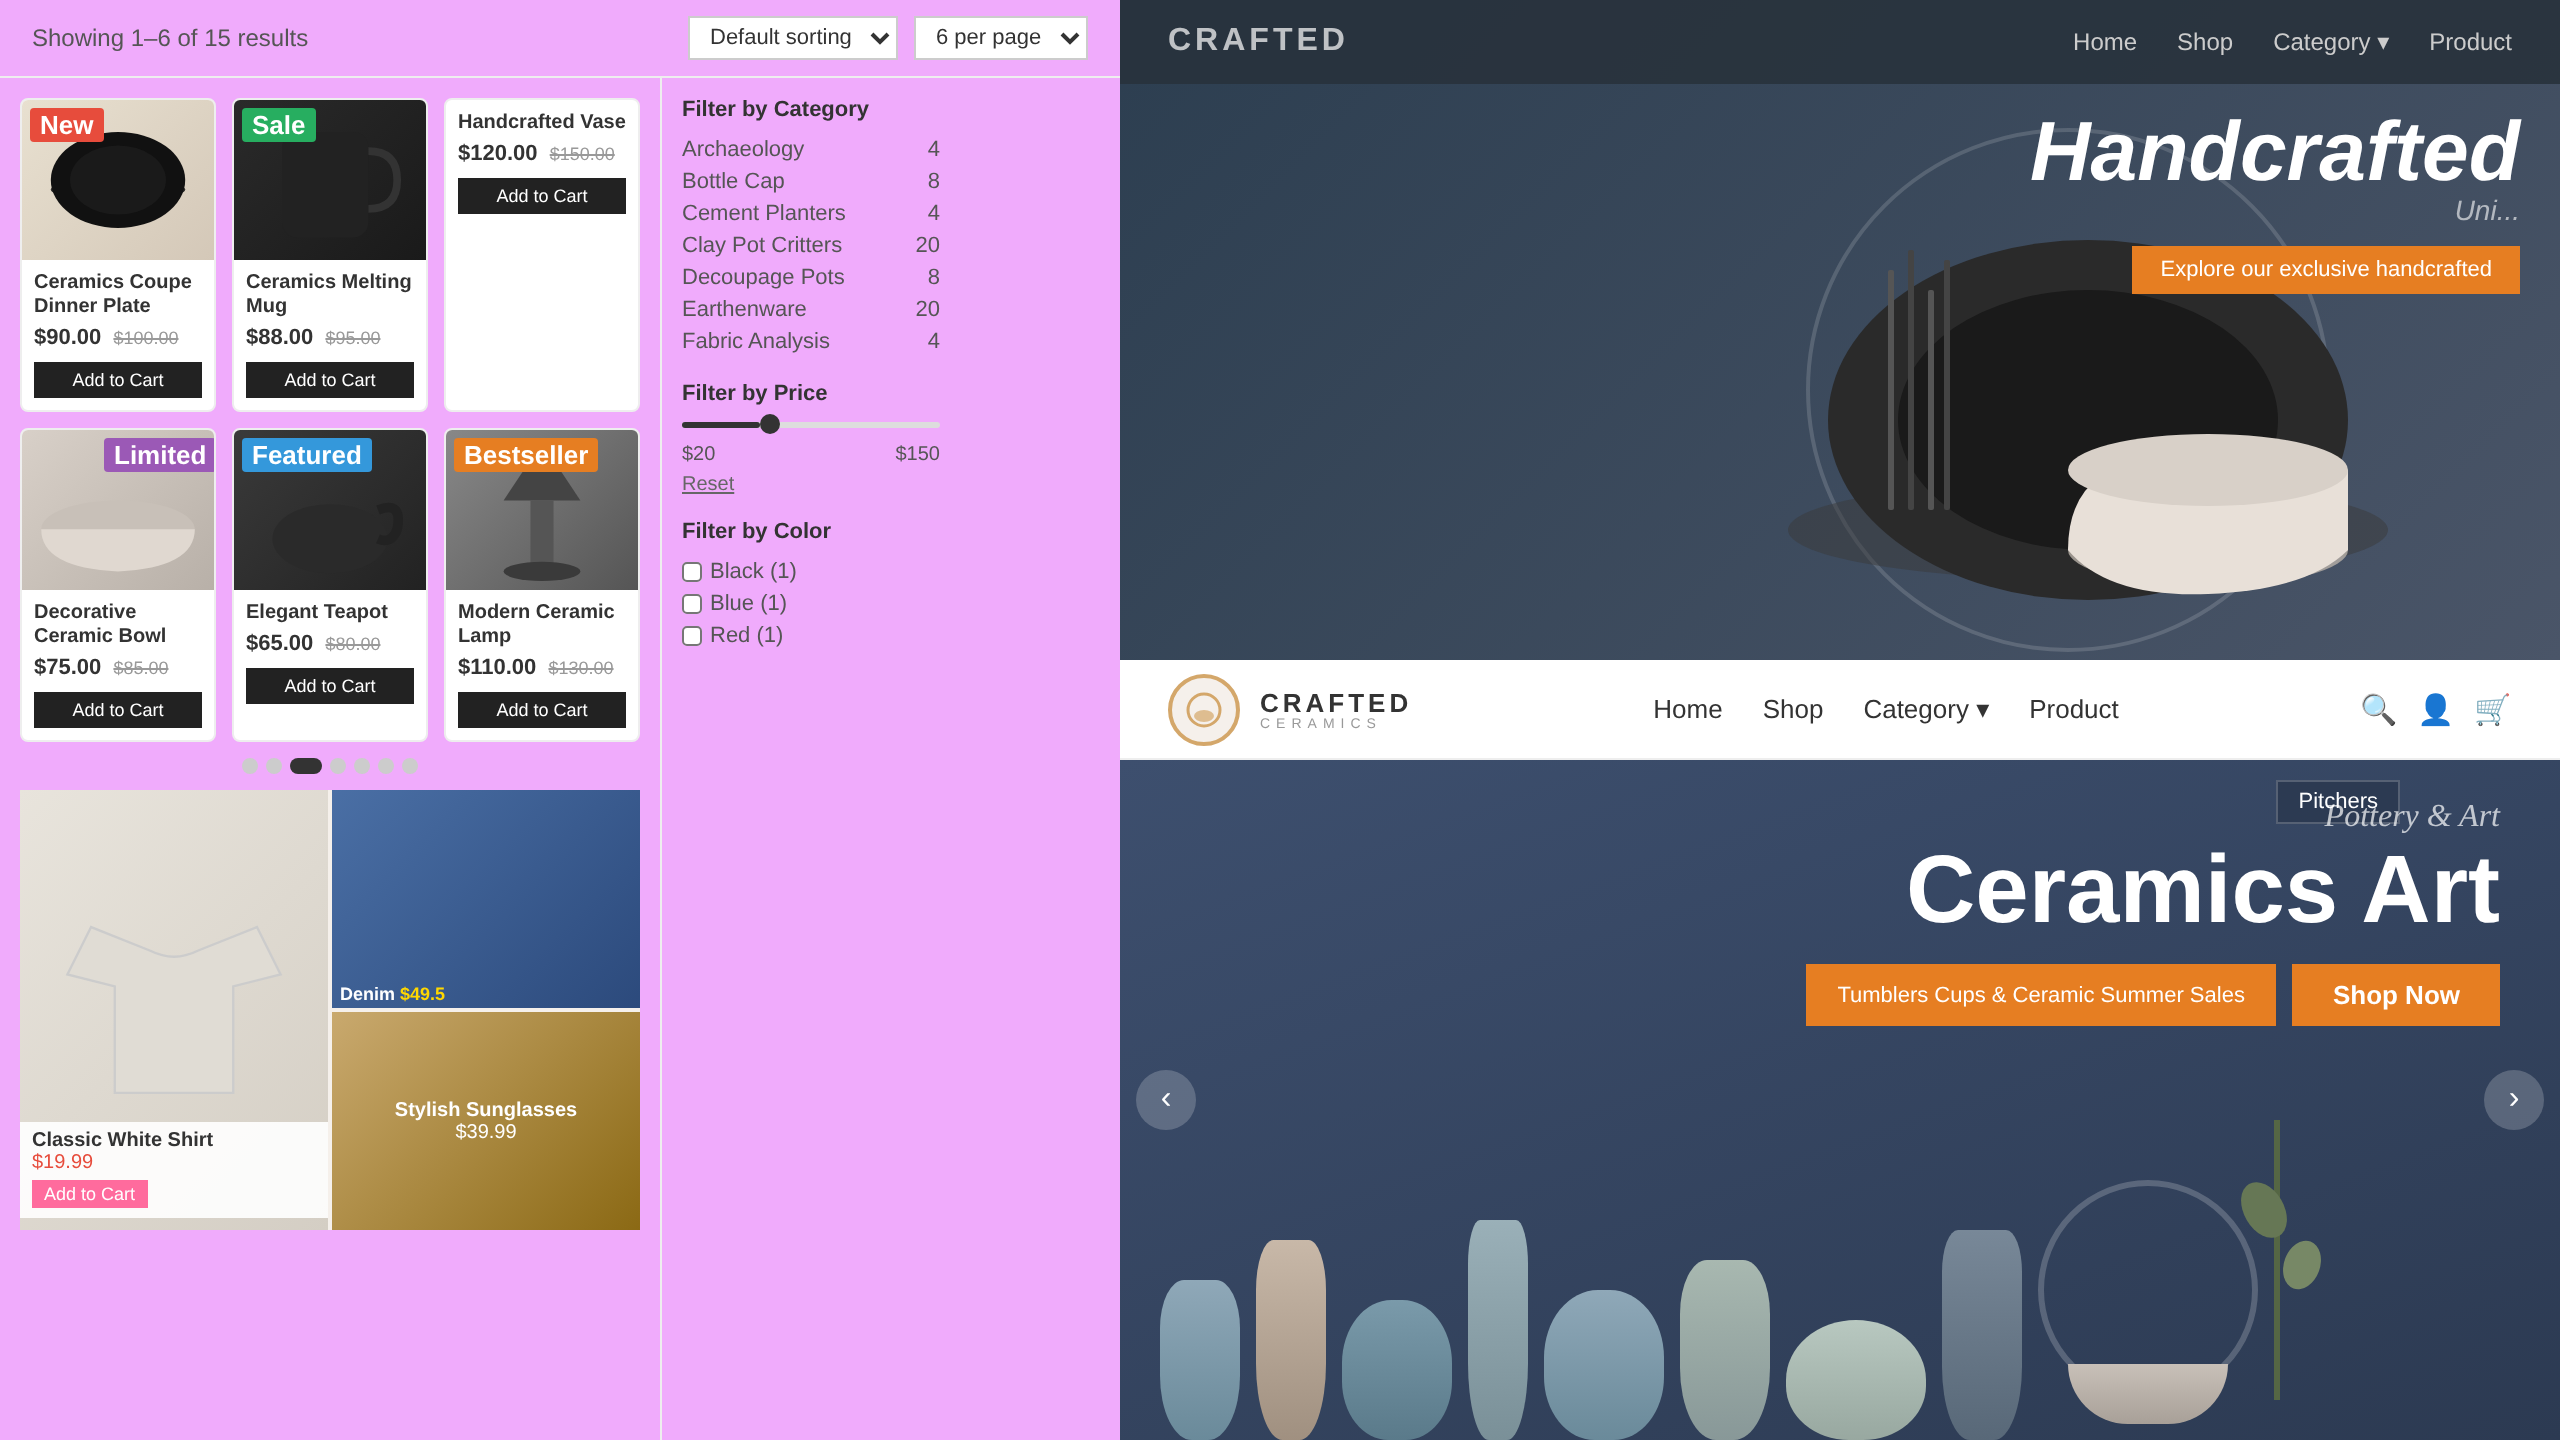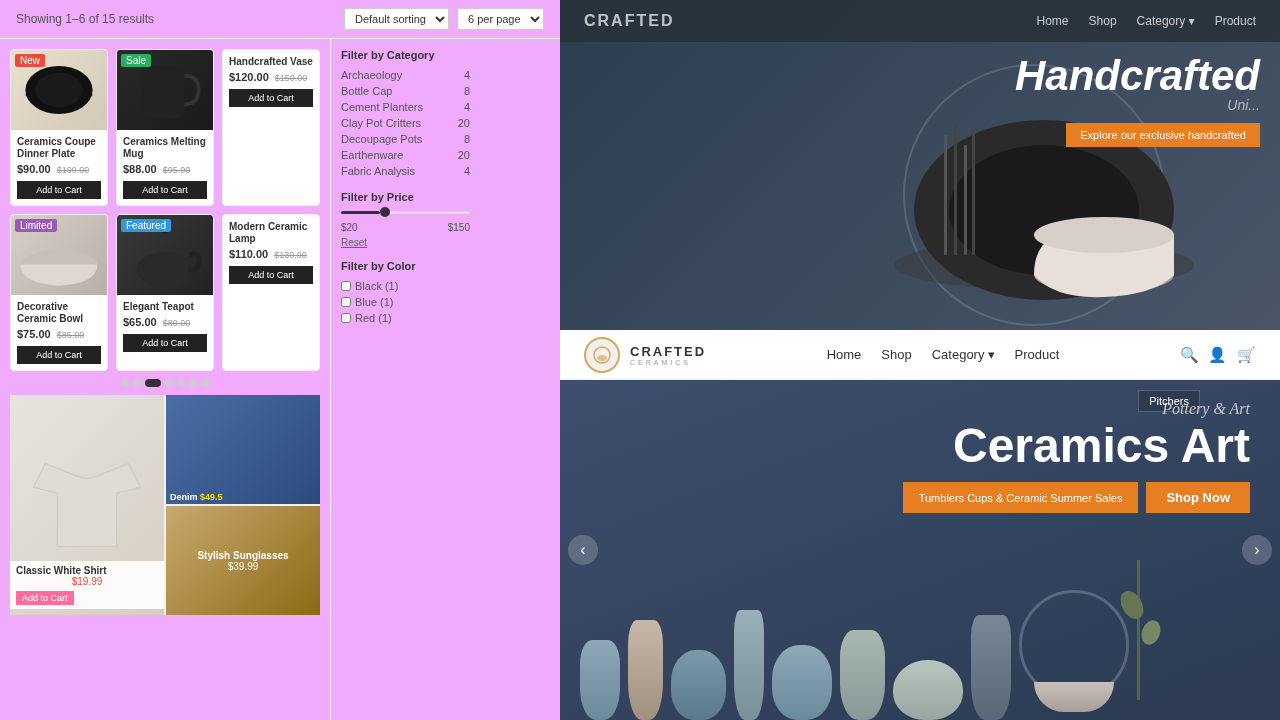--- a/index.html
+++ b/index.html
@@ -71,29 +71,29 @@
       position: relative;
       overflow: hidden;
     }
 
     .badge {
       position: absolute;
       top: 4px;
       left: 4px;
       padding: 1px 5px;
       border-radius: 2px;
-      font-size: 10px;
-      font-weight: normal;
+      font-size: 13px;
+      font-weight: bold;
       color: #fff;
     }
 
     .badge-new { background: #e74c3c; }
     .badge-sale { background: #27ae60; }
     .badge-hot { background: #e74c3c; }
-    .badge-limited { background: #9b59b6; }
+    .badge-limited { background: #9b59b6; margin-left: 37px; }
     .badge-featured { background: #3498db; }
     .badge-bestseller { background: #e67e22; }
 
     .product-info {
       padding: 6px;
     }
 
     .product-name {
       font-size: 10px;
       font-weight: 600;
@@ -503,20 +503,28 @@
             <span class="badge badge-featured">Featured</span>
           </div>
           <div class="product-info">
             <div class="product-name">Elegant Teapot</div>
             <div class="product-price">$65.00 <span class="old-price">$80.00</span></div>
           </div>
           <button class="add-to-cart-btn">Add to Cart</button>
         </div>
 
         <div class="product-card">
+          <div class="product-img" style="background: linear-gradient(135deg, #888, #555)">
+            <svg width="100%" height="100%" viewBox="0 0 100 80">
+              <polygon points="50,5 70,35 30,35" fill="#444"></polygon>
+              <rect x="44" y="35" width="12" height="40" fill="#555"></rect>
+              <ellipse cx="50" cy="72" rx="20" ry="5" fill="#3a3a3a"></ellipse>
+            </svg>
+            <span class="badge badge-bestseller">Bestseller</span>
+          </div>
           <div class="product-info">
             <div class="product-name">Modern Ceramic Lamp</div>
             <div class="product-price">$110.00 <span class="old-price">$130.00</span></div>
           </div>
           <button class="add-to-cart-btn">Add to Cart</button>
         </div>
 
       </div>
 
       <div class="pagination">
@@ -531,21 +539,21 @@
 
       <div style="height: 220px; overflow: hidden;">
         <div style="display: grid; grid-template-columns: 1fr 1fr; height: 100%; background: #f5f0eb; gap: 2px;">
 
           <div style="background: linear-gradient(135deg, #e8e4dc, #d4cec4); position: relative; overflow: hidden;">
             <svg width="100%" height="100%" viewBox="0 0 130 110">
               <path d="M30 20 L20 40 L40 45 L40 90 L90 90 L90 45 L110 40 L100 20 L75 30 Q65 35 55 30 Z" fill="#e0dcd4" stroke="#ccc" stroke-width="1"></path>
             </svg>
             <div style="position: absolute; bottom: 6px; left: 0; right: 0; padding: 4px 6px; background: rgba(255,255,255,0.9);">
               <div style="font-size: 10px; font-weight: bold; color: #333;">Classic White Shirt</div>
-              <div style="font-size: 10px; color: #e74c3c; text-align: center;">$19.99</div>
+              <div style="font-size: 10px; color: #e74c3c;">$19.99</div>
               <button style="background: #ff6b9d; color: #fff; border: none; padding: 2px 6px; font-size: 9px; cursor: pointer; margin-top: 2px;">Add to Cart</button>
             </div>
           </div>
 
           <div style="position: relative; overflow: hidden; display: grid; grid-template-rows: 1fr 1fr; gap: 2px;">
             <div style="background: linear-gradient(135deg, #4a6fa5, #2c4a7c); position: relative; overflow: hidden;">
               <div style="position: absolute; bottom: 2px; left: 4px; color: #fff; font-size: 9px; font-weight: bold;">Denim <span style="color: #ffd700;">$49.5</span></div>
             </div>
             <div style="background: linear-gradient(135deg, #c9a96e, #8B6914); position: relative; display: flex; align-items: center; justify-content: center;">
               <div style="text-align: center; color: #fff;">

